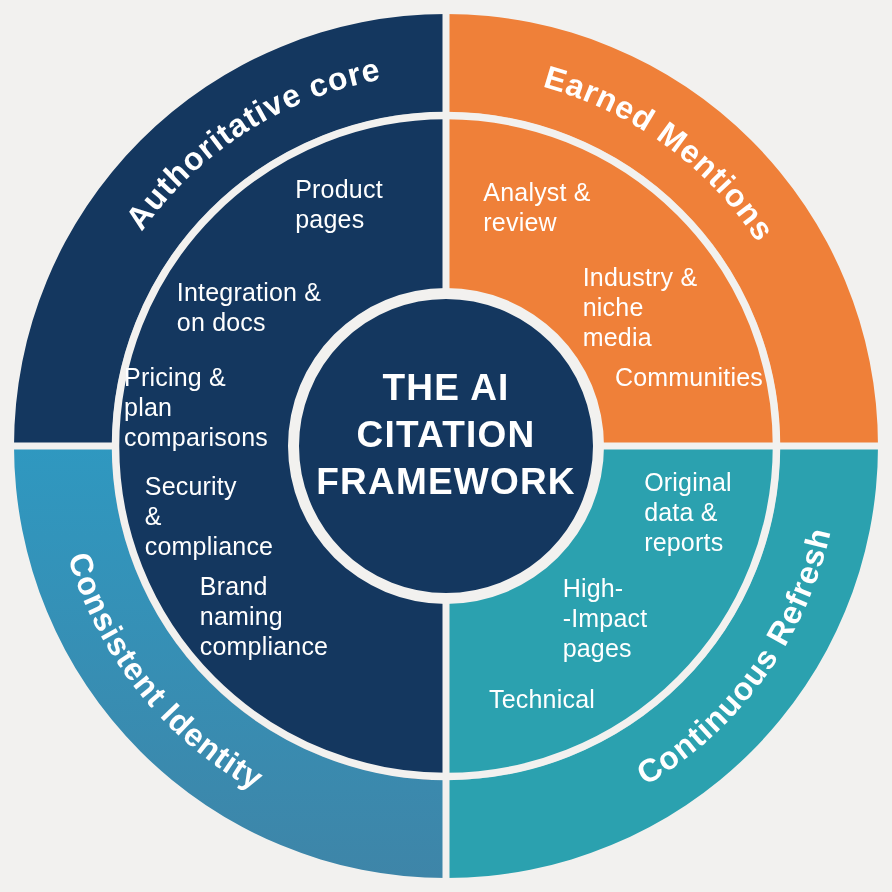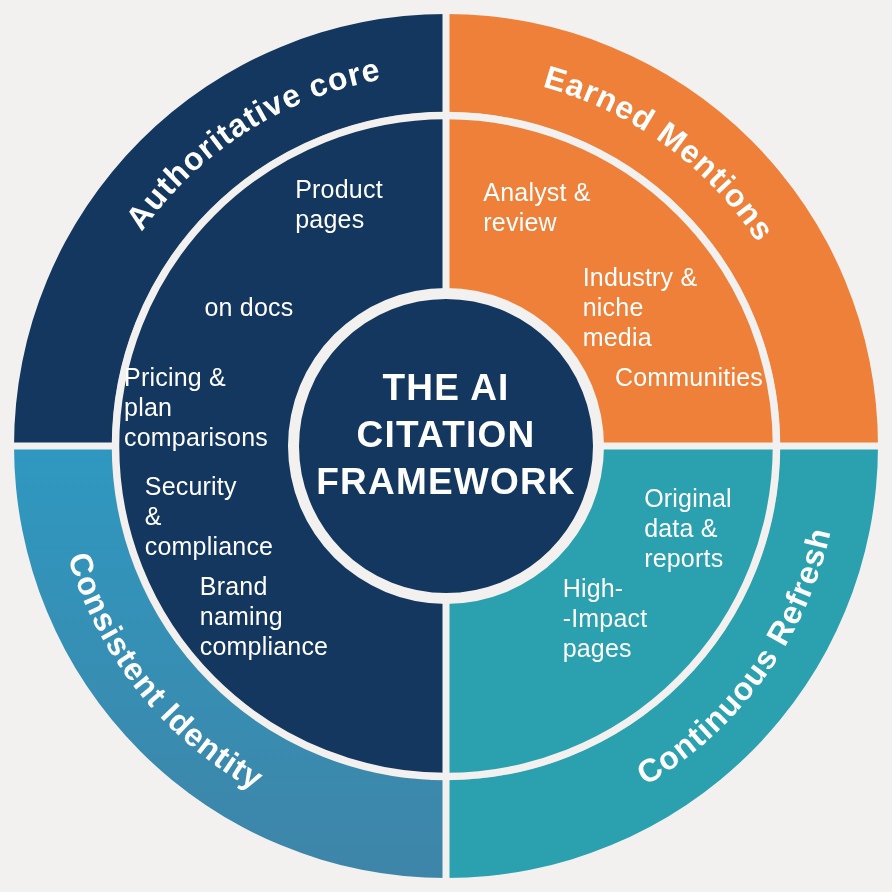--- a/index.html
+++ b/index.html
@@ -91,20 +91,21 @@
     <text class="arc-label" text-anchor="middle">
       <textPath href="#arcBR" startOffset="60%">Continuous Refresh</textPath>
     </text>
   </svg>
 
   <div class="item" style="left:339px; top:204px">
     <span>Product</span>
     <span>pages</span>
   </div>
   <div class="item" style="left:249px; top:307px">
+    <span>Integration &amp;</span>
     <span>on docs</span>
   </div>
   <div class="item" style="left:196px; top:407px">
     <span>Pricing &amp;</span>
     <span>plan</span>
     <span>comparisons</span>
   </div>
   <div class="item" style="left:209px; top:516px">
     <span>Security</span>
     <span>&amp;</span>
@@ -122,26 +123,27 @@
   </div>
   <div class="item" style="left:640px; top:307px">
     <span>Industry &amp;</span>
     <span>niche</span>
     <span>media</span>
   </div>
   <div class="item" style="left:689px; top:377px">
     <span>Communities</span>
   </div>
 
-  <div class="item" style="left:688px; top:528px">
+  <div class="item" style="left:688px; top:512px">
     <span>Original</span>
     <span>data &amp;</span>
     <span>reports</span>
   </div>
   <div class="item" style="left:605px; top:618px">
     <span>High-</span>
     <span>-Impact</span>
     <span>pages</span>
   </div>
   <div class="item" style="left:542px; top:699px">
+    <span>Technical</span>
   </div>
 
 </div>
 
 </body></html>

